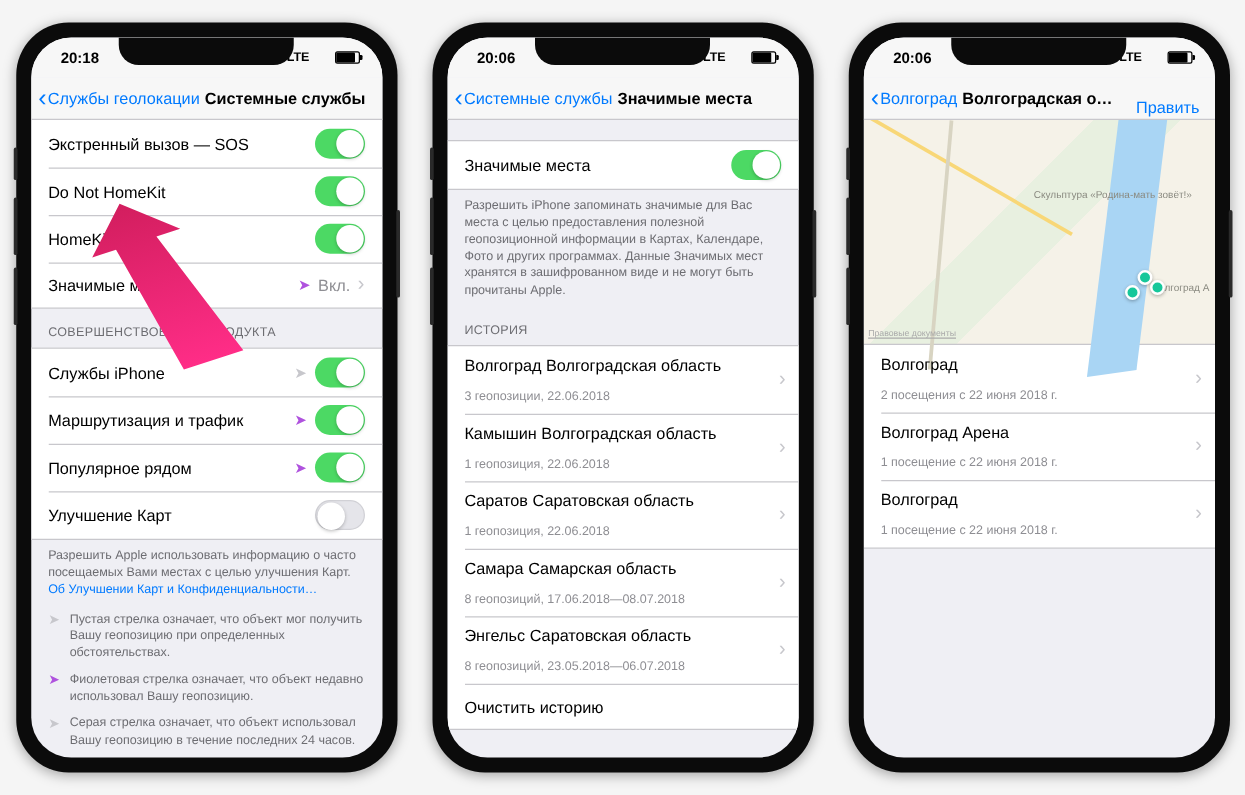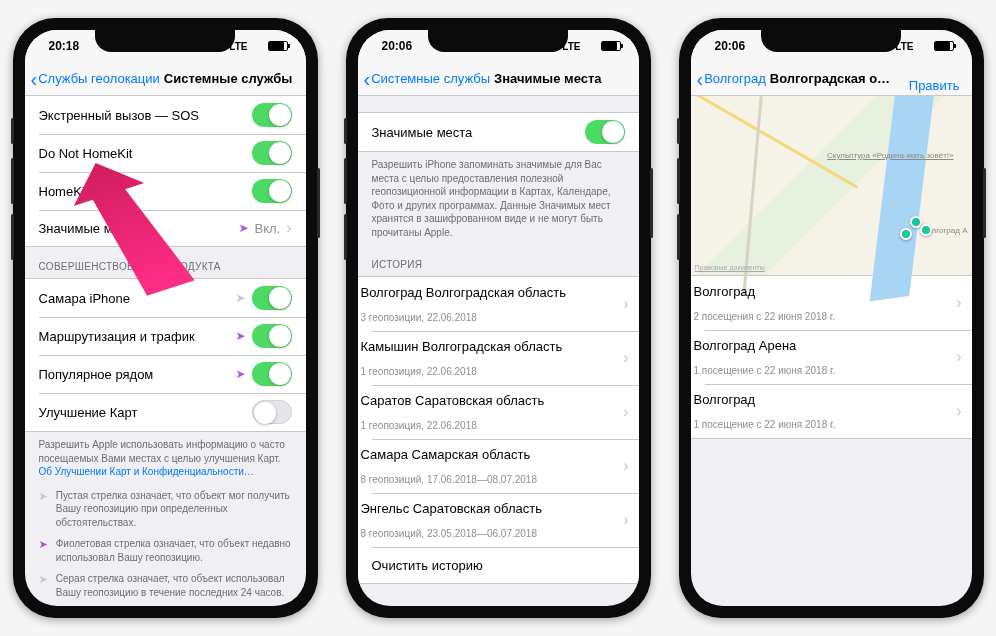--- a/index.html
+++ b/index.html
@@ -132,21 +132,21 @@
   .toggle.off .knob { left:1px; }
   .locarrow { font-size:12px; }
   .locarrow.purple { color:#af52de; }
   .locarrow.gray { color:#c7c7cc; }
   .locarrow.outline { color:#c7c7cc; }
   .chev-right { color:#c7c7cc; font-size:16px; font-weight:300;}
   .footer-note { padding: 6px 14px; font-size: 10px; color:#6d6d72; line-height:1.35;}
   .footer-note .link { color:#007aff; }
   .legend { padding: 4px 14px; display:flex; gap:8px; font-size:10px; color:#6d6d72; line-height:1.35;}
   .legend .arrow { flex:0 0 auto; font-size:11px;}
-  .hist-row { display:block; padding:8px 3px;}
+  .hist-row { display:block; padding:8px 14px;}
   .hist-row .title { font-size: 13px; color:#000; }
   .hist-row .sub { font-size: 10px; color:#8e8e93; margin-top:12px;}
   .hist-row .chev-right { position:absolute; right:10px; top:50%; transform:translateY(-50%);}
   .mapbox {
     height: 180px;
     background:
       linear-gradient(135deg, #f5f2e8 0%, #f5f2e8 40%, #e8f0e0 40%, #e8f0e0 55%, #f5f2e8 55%),
       #f0ede2;
     position: relative;
     border-bottom:1px solid #c8c7cc;
@@ -239,21 +239,21 @@
             <span class="locarrow purple">➤</span>
             <span>Вкл.</span>
             <span class="chev-right">›</span>
           </span>
         </div>
       </div>
 
       <div class="section-header">СОВЕРШЕНСТВОВАНИЕ ПРОДУКТА</div>
       <div class="group">
         <div class="row">
-          <span class="label">Самара iPhone</span>
+          <span class="label">Службы iPhone</span>
           <span class="accessory">
             <span class="locarrow outline">➤</span>
             <span class="toggle on">
                 <span class="knob"></span>
               </span>
           </span>
         </div>
         <div class="row">
           <span class="label">Маршрутизация и трафик</span>
           <span class="accessory">
@@ -412,21 +412,21 @@
       </div>
       <div class="navtitle" style="font-weight:600;">Волгоградская о…</div>
       <div class="navright">Править</div>
     </div>
 
     <div class="content">
       <div class="mapbox">
         <div class="river"></div>
         <div class="road1"></div>
         <div class="road2"></div>
-        <div class="maplabel" style="right:18px; top:55px; text-align:center;text-decoration:underline;">Скульптура «Родина-мать зовёт!»</div>
+        <div class="maplabel" style="right:18px; top:55px; text-align:center;">Скульптура «Родина-мать зовёт!»</div>
         <div class="maplabel" style="right:4px; top:130px;">Волгоград А</div>
         <div class="pin" style="right:50px; top:120px;"></div>
         <div class="pin" style="right:40px; top:128px;"></div>
         <div class="pin" style="right:60px; top:132px;"></div>
         <div class="mapcredit">Правовые документы</div>
       </div>
 
       <div class="group notop">
         <div class="row hist-row">
           <div class="title">Волгоград</div>

